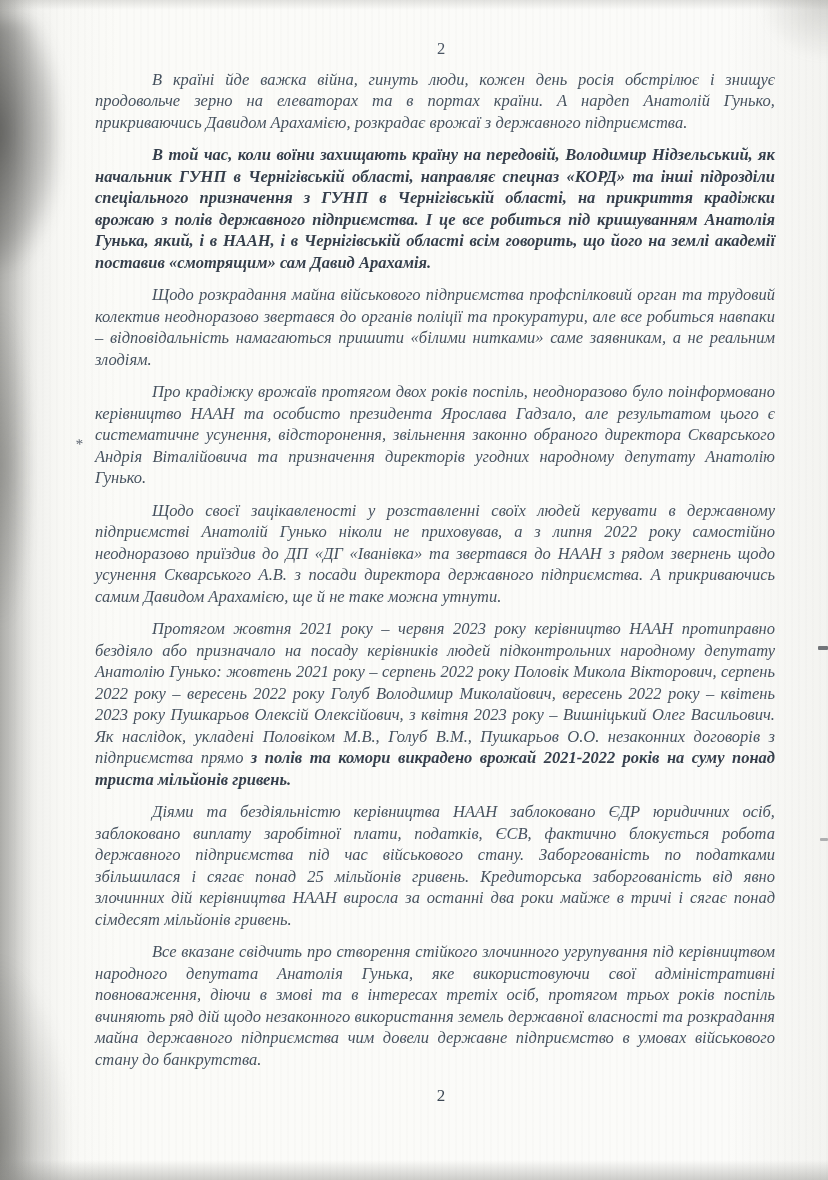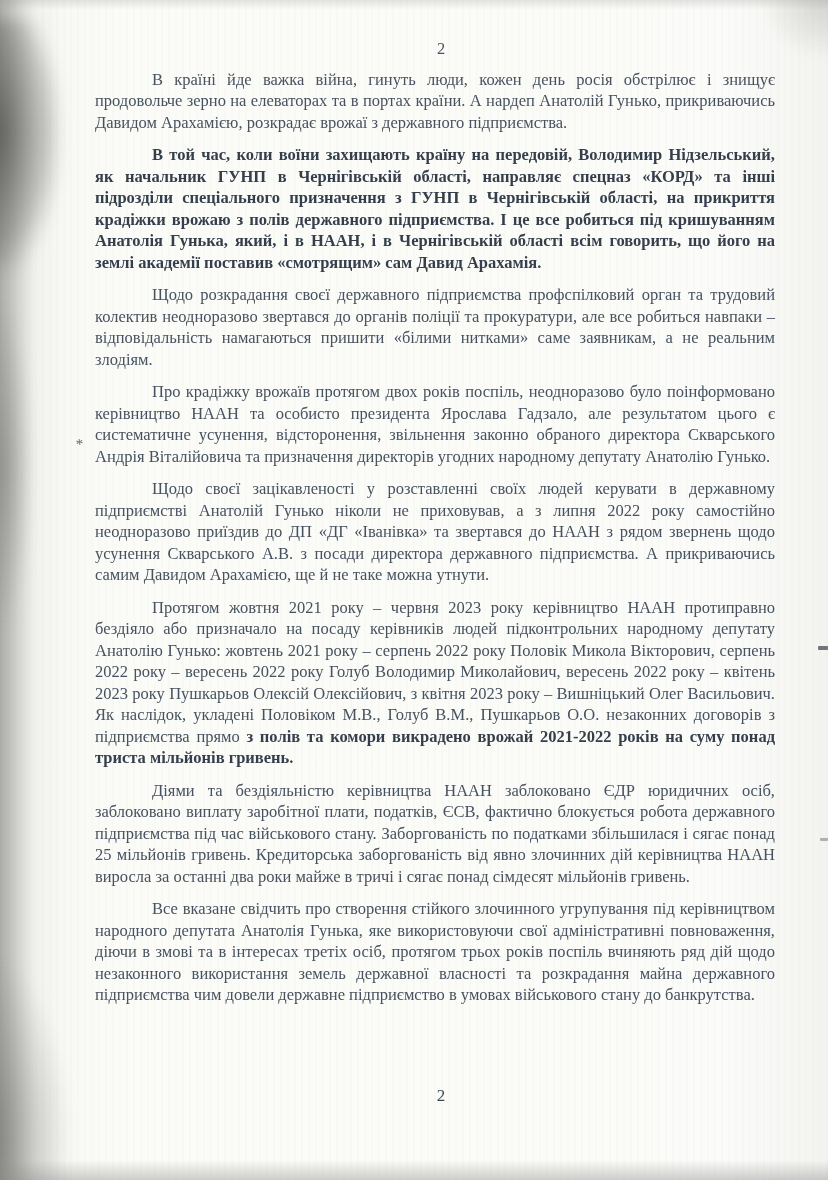--- a/index.html
+++ b/index.html
@@ -86,20 +86,21 @@
   }
   .pagenum-top {
     text-align: center;
     margin-bottom: 9px;
     color: #4a5563;
   }
   .doc p {
     margin: 0 12px 11px 0;
     text-align: justify;
     text-indent: 57px;
+    font-style: italic;
   }
   .bold-para, .bold-run {
     font-weight: 700;
     color: #353f4c;
   }
   .pagenum-bottom {
     position: absolute;
     left: 95px;
     top: 1086px;
     width: 692px;
@@ -125,21 +126,21 @@
   <div class="artifact tick-right"></div>
   <div class="artifact tick-right-2"></div>
 
   <div class="doc">
     <div class="pagenum-top">2</div>
 
     <p>В країні йде важка війна, гинуть люди, кожен день росія обстрілює і знищує продовольче зерно на елеваторах та в портах країни. А нардеп Анатолій Гунько, прикриваючись Давидом Арахамією, розкрадає врожаї з державного підприємства.</p>
 
     <p class="bold-para">В той час, коли воїни захищають країну на передовій, Володимир Нідзельський, як начальник ГУНП в Чернігівській області, направляє спецназ «КОРД» та інші підрозділи спеціального призначення з ГУНП в Чернігівській області, на прикриття крадіжки врожаю з полів державного підприємства. І це все робиться під кришуванням Анатолія Гунька, який, і в НААН, і в Чернігівській області всім говорить, що  його на землі академії поставив «смотрящим» сам Давид Арахамія.</p>
 
-    <p>Щодо розкрадання своєї державного  підприємства профспілковий орган та трудовий колектив неодноразово звертався до органів поліції та прокуратури, але все робиться навпаки – відповідальність намагаються пришити «білими нитками» саме заявникам, а не реальним злодіям.</p>
+    <p>Щодо розкрадання майна військового  підприємства профспілковий орган та трудовий колектив неодноразово звертався до органів поліції та прокуратури, але все робиться навпаки – відповідальність намагаються пришити «білими нитками» саме заявникам, а не реальним злодіям.</p>
 
     <p>Про крадіжку врожаїв протягом двох років поспіль, неодноразово було поінформовано керівництво НААН та особисто президента Ярослава Гадзало, але результатом цього є систематичне усунення, відсторонення, звільнення законно обраного директора Скварського Андрія Віталійовича та призначення директорів угодних народному депутату Анатолію Гунько.</p>
 
     <p>Щодо своєї зацікавленості у розставленні своїх людей керувати в державному підприємстві Анатолій Гунько ніколи не приховував, а з липня 2022 року самостійно неодноразово приїздив до ДП «ДГ «Іванівка» та звертався до НААН з рядом звернень щодо усунення Скварського А.В. з посади директора державного підприємства. А прикриваючись самим Давидом Арахамією, ще й не таке можна утнути.</p>
 
     <p><span>Протягом жовтня 2021 року – червня 2023 року керівництво НААН протиправно бездіяло або призначало на посаду керівників людей підконтрольних народному депутату Анатолію Гунько: жовтень 2021 року – серпень 2022 року Половік Микола Вікторович, серпень 2022 року – вересень 2022 року Голуб Володимир Миколайович, вересень  2022 року – квітень 2023 року Пушкарьов Олексій Олексійович, з квітня 2023 року – Вишніцький Олег Васильович. Як наслідок, укладені Половіком М.В., Голуб В.М., Пушкарьов О.О. незаконних договорів з підприємства прямо </span><span class="bold-run">з полів та комори викрадено врожай 2021-2022 років на суму понад триста мільйонів гривень.</span></p>
 
     <p>Діями та бездіяльністю керівництва НААН заблоковано ЄДР юридичних осіб, заблоковано виплату заробітної плати, податків, ЄСВ, фактично блокується робота державного підприємства під час військового стану. Заборгованість по податками збільшилася і сягає понад 25 мільйонів гривень. Кредиторська заборгованість від явно злочинних дій керівництва НААН виросла за останні два роки майже в тричі і сягає понад сімдесят мільйонів гривень.</p>
 
     <p>Все вказане свідчить про створення стійкого злочинного угрупування під керівництвом народного депутата Анатолія Гунька, яке використовуючи свої адміністративні повноваження, діючи в змові та в інтересах третіх осіб, протягом трьох років поспіль вчиняють ряд дій щодо незаконного використання земель державної власності та розкрадання майна державного підприємства чим довели державне підприємство в умовах військового стану до банкрутства.</p>

